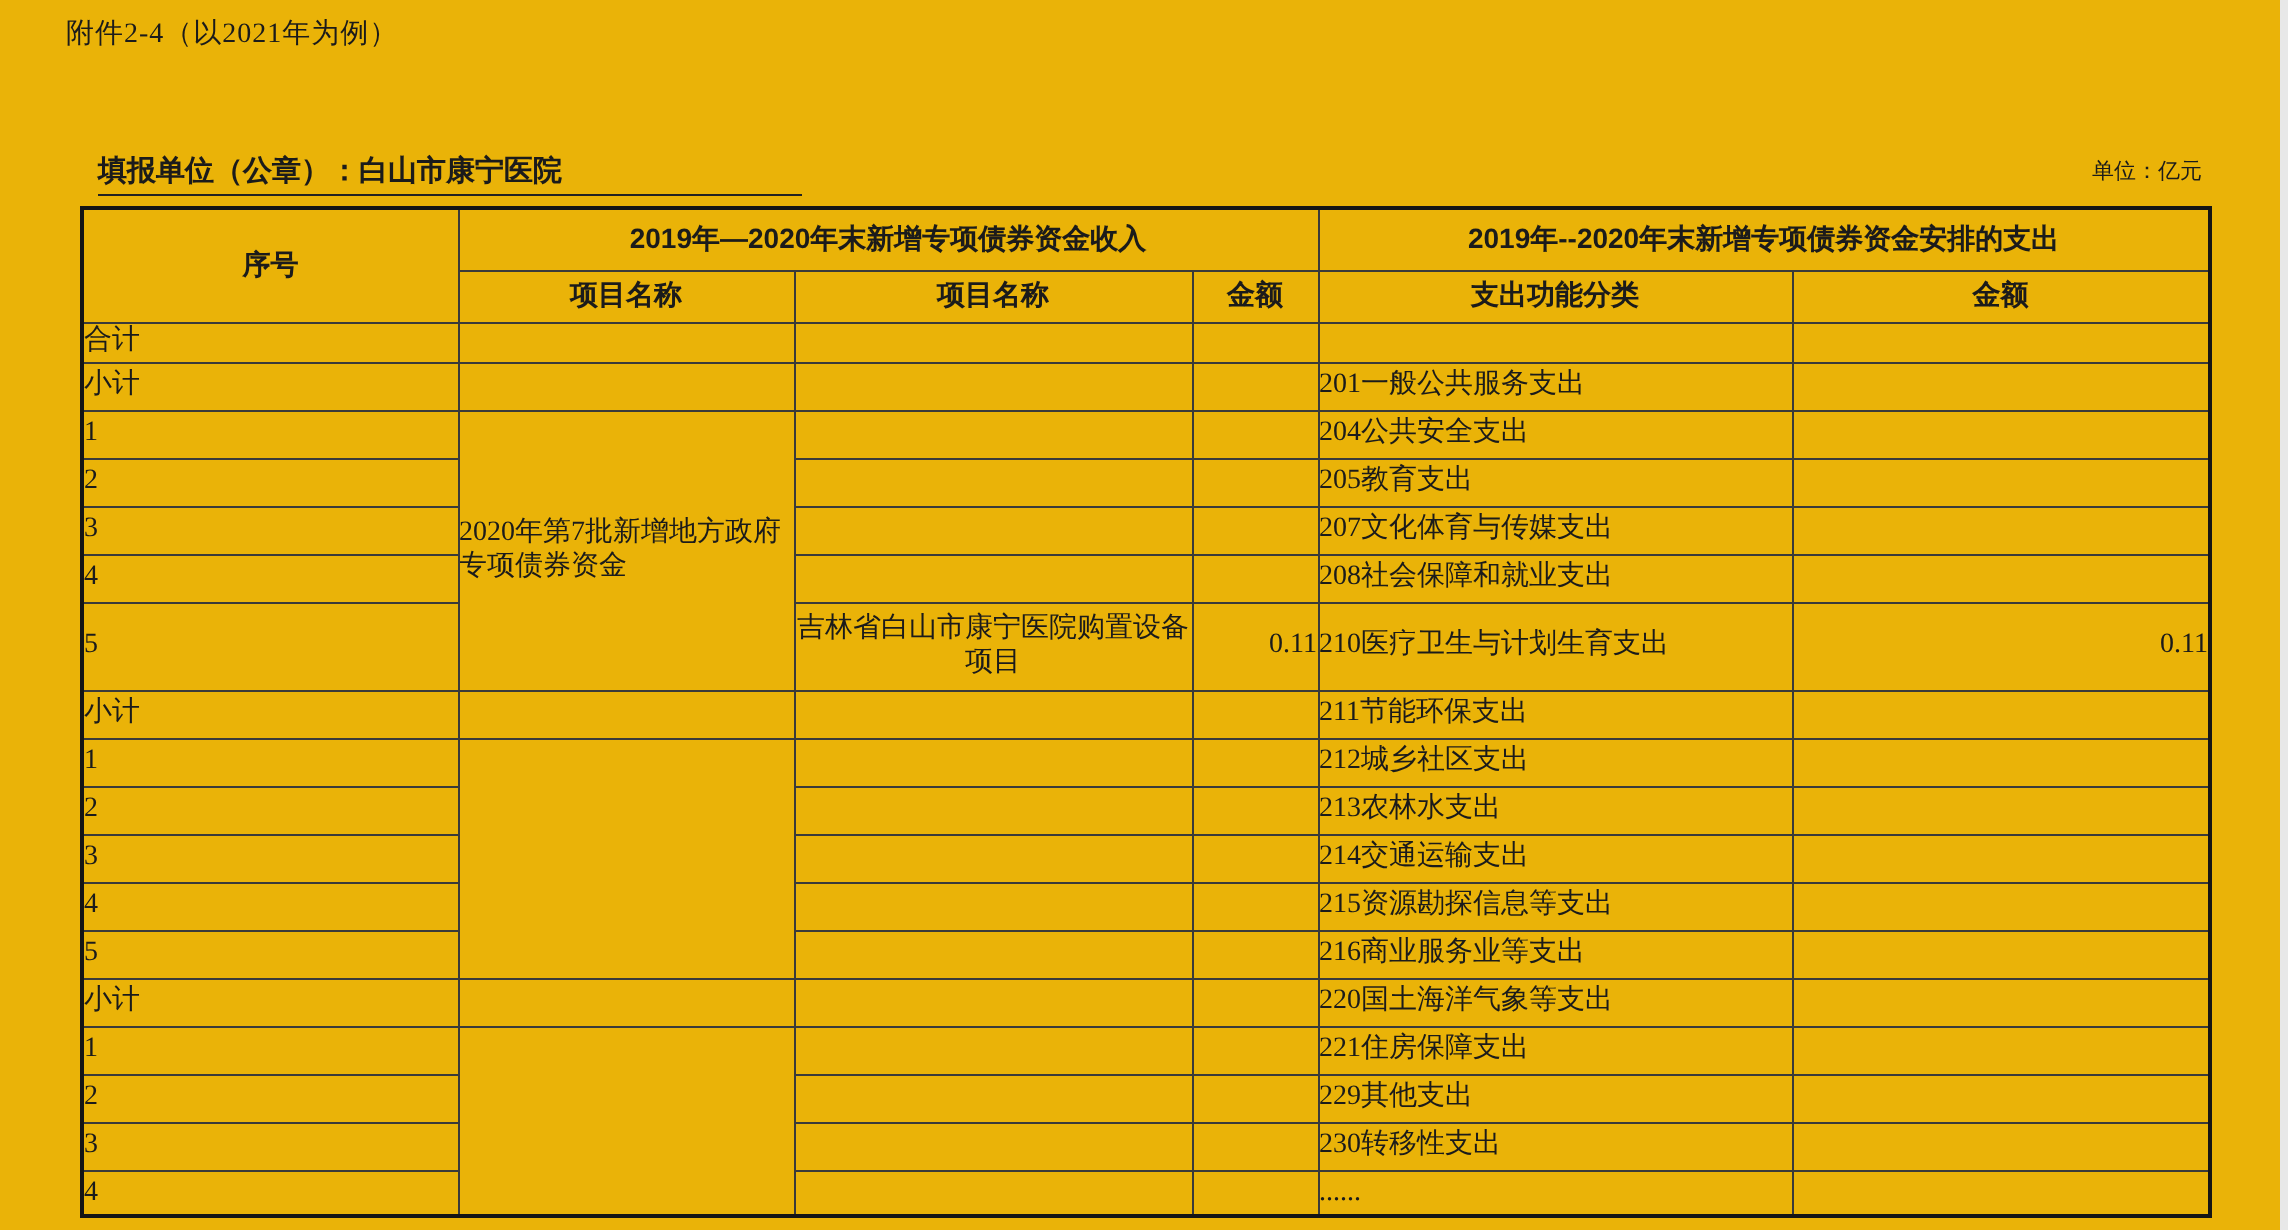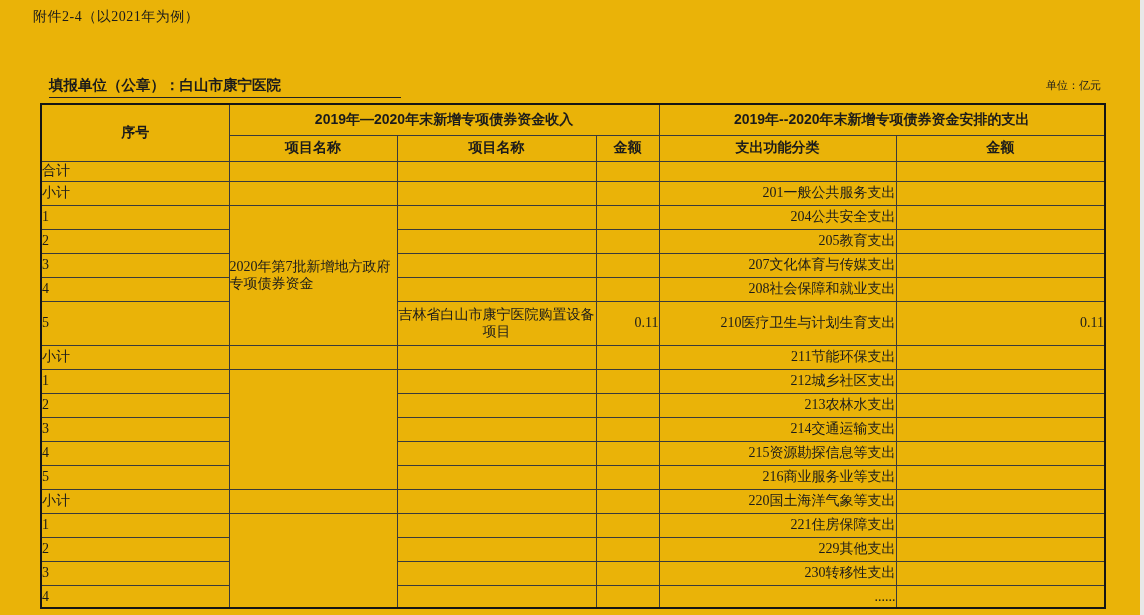--- a/index.html
+++ b/index.html
@@ -59,21 +59,21 @@
   .h-row2{height:26px;}
   tr.r-total{height:20px;padding-left:17px;}
   tr.r-std{height:24px;}
   tr.r-tall{height:44px;}
   tr.r-last{height:23px;}
   td.serial{}
   td.serial-left{text-align:left;padding-left:2px;}
   td.bond{padding:0 6px;}
   td.project{text-align:center;padding:1px 3px;}
   td.amount{text-align:right;padding-right:6px;}
-  td.category{text-align:right;padding-left:3px;}
+  td.category{text-align:left;padding-left:3px;}
   td.amount2{text-align:right;padding-right:8px;}
 </style>
 </head>
 <body>
 
 <div class="page">
 
   <div class="attachment-note">附件2-4（以2021年为例）</div>
 
 

